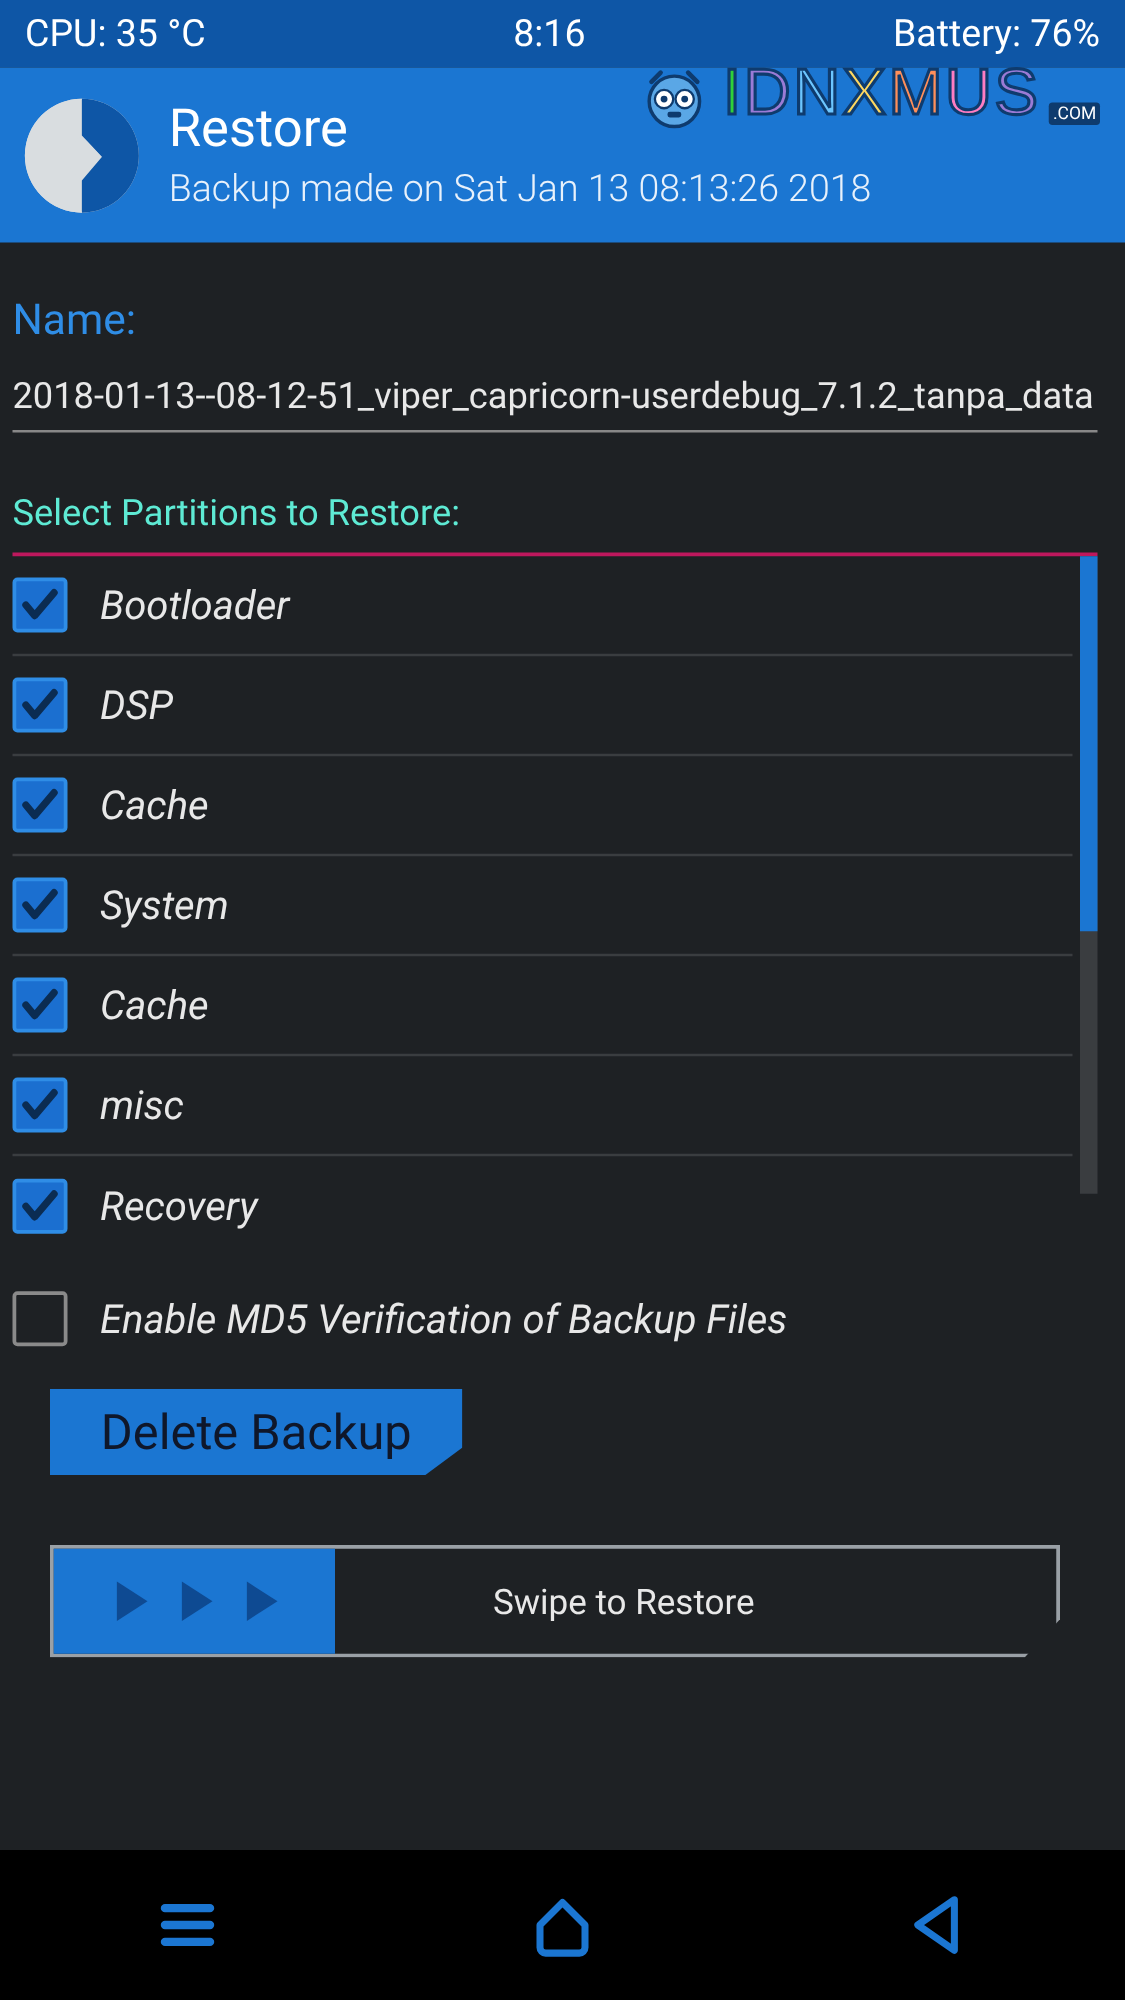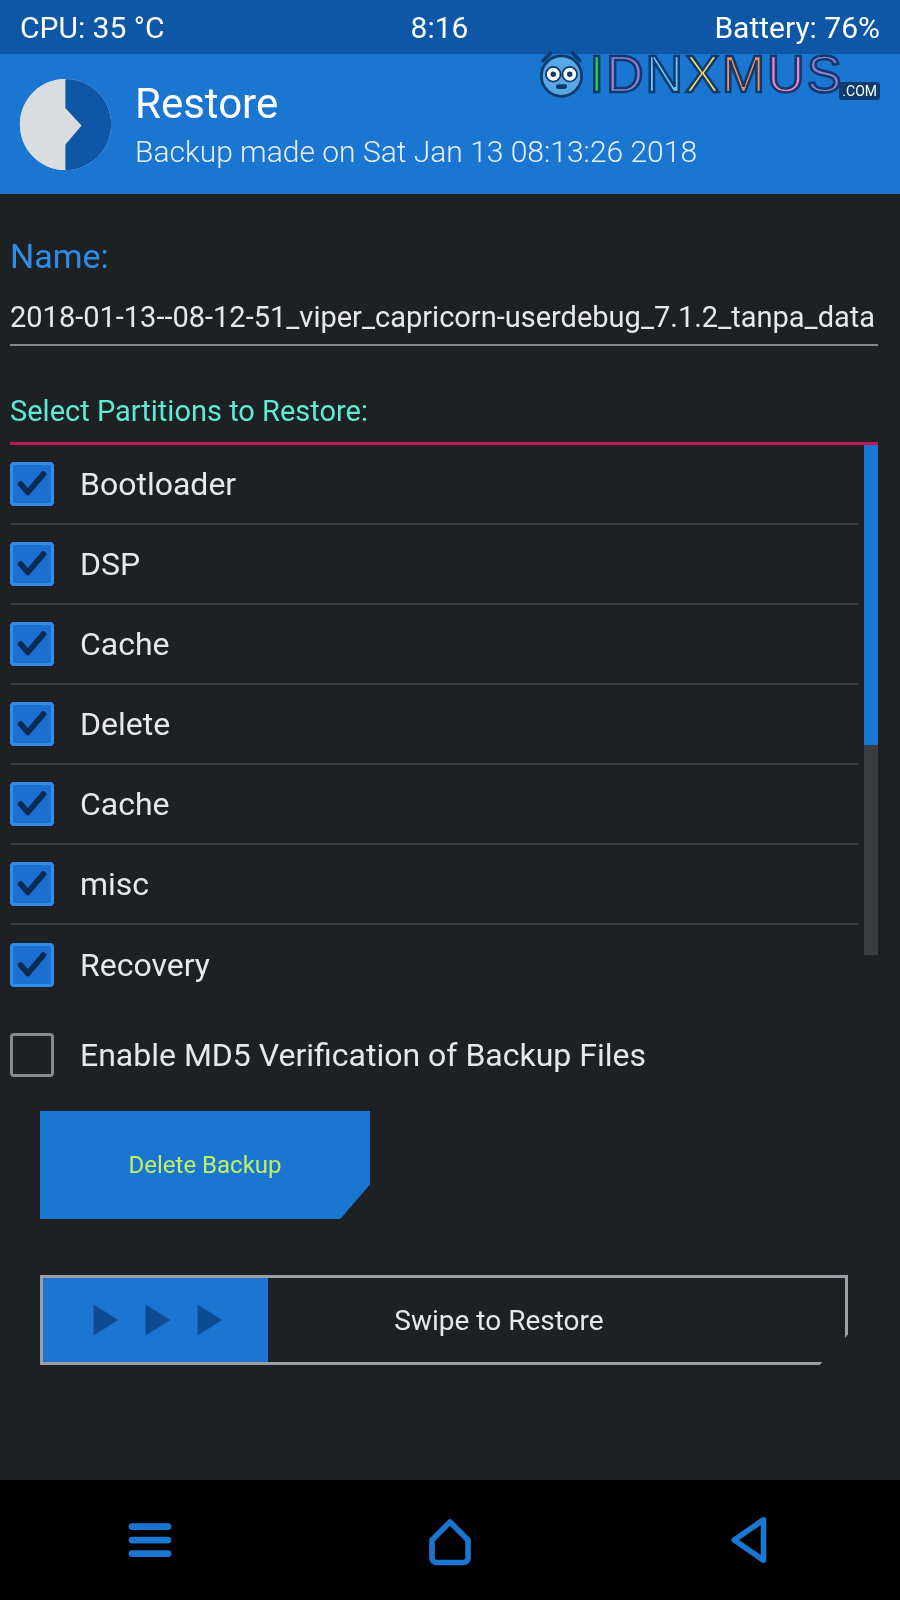--- a/index.html
+++ b/index.html
@@ -38,22 +38,22 @@
     margin-right: 22px;
   }
   .header-text { display: flex; flex-direction: column; gap: 6px; }
   .header-title { font-size: 42px; color: #fff; font-weight: 400; }
   .header-sub { font-size: 30px; color: #e8f1fb; font-weight: 300; }
   .watermark {
     position: absolute;
     top: -10px;
     right: 20px;
     display: flex;
-    align-items: flex-start;
-    gap: 0;
+    align-items: flex-end;
+    gap: 11px;
   }
   .wm-text {
     font-family: Impact, "Arial Black", sans-serif;
     font-size: 52px;
     letter-spacing: 2px;
     -webkit-text-stroke: 2.5px #0e3b6e;
     text-stroke: 2.5px #0e3b6e;
   }
   .wm-i { color: #2fd13a; }
   .wm-d { color: #9a7bd6; }
@@ -110,21 +110,21 @@
     width: 44px; height: 44px;
     border: 3px solid #2f8de6;
     background: #1b6fd0;
     border-radius: 4px;
     display: flex; align-items: center; justify-content: center;
     margin-right: 26px;
     flex-shrink: 0;
   }
   .chk svg { width: 34px; height: 34px; }
   .chk.unchecked { background: transparent; border-color: #8a8a8a; }
-  .p-label { font-size: 32px; color: #e8e8e8; }
+  .p-label { font-size: 32px; color: #e8e8e8; font-style: italic; }
   .scrollbar-track {
     position: absolute;
     right: 0; top: 0;
     width: 14px;
     height: 510px;
     background: #3a3d40;
   }
   .scrollbar-thumb {
     position: absolute;
     right: 0; top: 0;
@@ -136,25 +136,25 @@
   .md5-row {
     display: flex;
     align-items: center;
     margin-top: 28px;
     margin-bottom: 34px;
   }
   .md5-row .p-label { font-size: 32px; }
 
   .delete-btn {
     width: 330px;
-    height: 108px;
+    height: 69px;
     margin-left: 30px;
     background: #1b76d2;
-    color: #bef264;
-    font-size: 24px;
+    color: #0f172a;
+    font-size: 39px;
     display: flex;
     align-items: center;
     justify-content: center;
     cursor: pointer;
     clip-path: polygon(0 0, 100% 0, 100% 68%, 91% 100%, 0 100%);
   }
 
   
   .swipe-wrap {
     margin: 56px 30px 0 30px;
@@ -261,21 +261,21 @@
             </svg>
           </span>
           <span class="p-label">Cache</span>
         </div>
         <div class="p-item">
           <span class="chk">
             <svg viewBox="0 0 24 24">
               <path d="M4 12 L9 18 L20 5" stroke="#0b2c52" stroke-width="4" fill="none" stroke-linecap="round" stroke-linejoin="round"></path>
             </svg>
           </span>
-          <span class="p-label">Delete</span>
+          <span class="p-label">System</span>
         </div>
         <div class="p-item">
           <span class="chk">
             <svg viewBox="0 0 24 24">
               <path d="M4 12 L9 18 L20 5" stroke="#0b2c52" stroke-width="4" fill="none" stroke-linecap="round" stroke-linejoin="round"></path>
             </svg>
           </span>
           <span class="p-label">Cache</span>
         </div>
         <div class="p-item">

